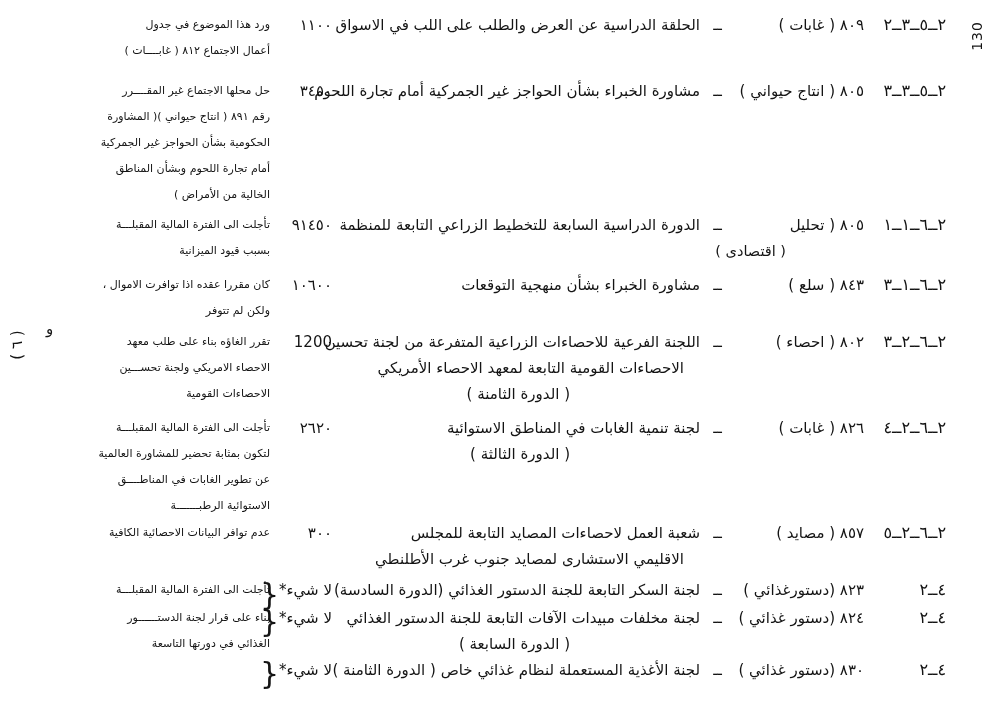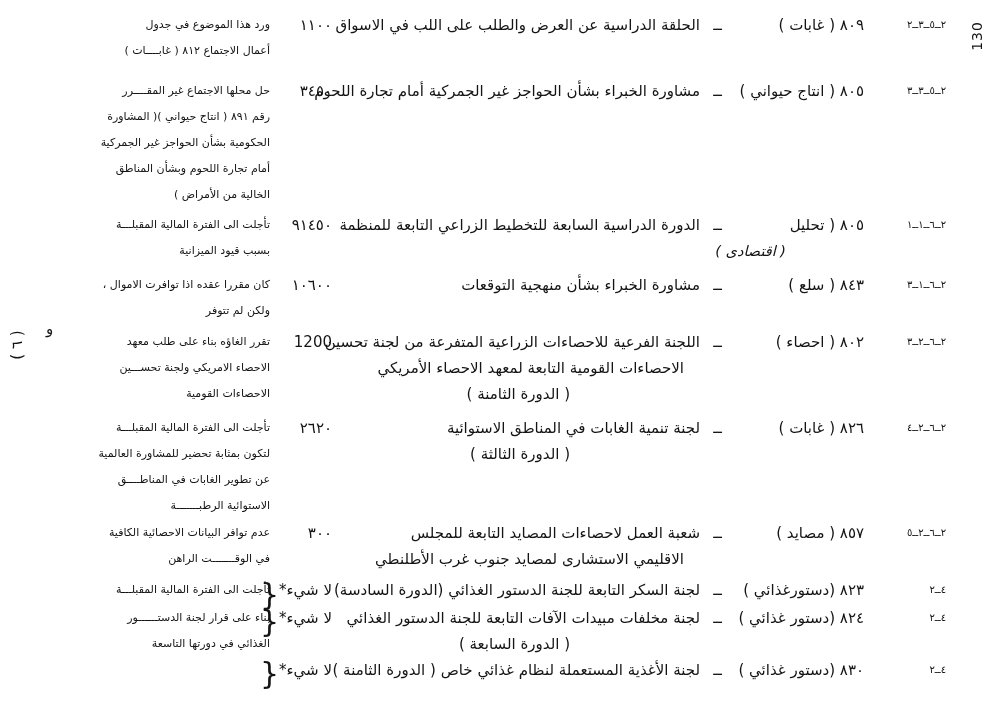--- a/index.html
+++ b/index.html
@@ -10,23 +10,23 @@
   }
   .page{position:relative;width:1000px;height:708px;direction:rtl;}
   .rows{padding:12px 48px 0 28px;}
   .row{
     display:grid;
     grid-template-columns:80px 150px 22px 368px 58px 246px;
     direction:rtl;
     align-items:start;
   }
   .cell{font-size:15px;line-height:26px;}
-  .section{font-size:10px;padding-right:6px;white-space:nowrap;letter-spacing:1px;}
+  .section{font-size:16px;padding-right:6px;white-space:nowrap;letter-spacing:1px;font-family:Liberation Serif, serif;}
   .code{white-space:nowrap;padding-right:8px;}
-  .code .code-line2{padding-right:78px;font-size:14.5px;font-style:italic;}
+  .code .code-line2{padding-right:78px;font-size:14.5px;}
   .dashcol{text-align:right;white-space:nowrap;}
   .desc .line{white-space:nowrap;}
   .desc .indent-sm{padding-right:16px;}
   .desc .indent-paren{padding-right:130px;}
   .value{white-space:nowrap;text-align:right;}
   .value .val{display:inline-block;}
   .value .brace{
     display:inline-block;font-size:30px;line-height:26px;
     vertical-align:middle;direction:ltr;transform:translateY(4px);
     font-family:"DejaVu Sans",sans-serif;
@@ -156,21 +156,20 @@
           <div>٨٥٧ ( مصايد )</div>
         </div>
         <div class="cell dashcol">ــ</div>
         <div class="cell desc">
           <div class="line">شعبة العمل لاحصاءات المصايد التابعة للمجلس</div>
           <div class="line indent-sm">الاقليمي الاستشارى لمصايد جنوب غرب الأطلنطي</div>
         </div>
         <div class="cell value"><span class="val">٣٠٠</span></div>
         <div class="cell note">
           <div class="line">عدم توافر البيانات الاحصائية الكافية</div>
-          <div class="line">في الوقـــــــت الراهن</div>
         </div>
       </div>
       <div class="row" style="margin-bottom: 1px;">
         <div class="cell section">٤ــ٢</div>
         <div class="cell code">
           <div>٨٢٣ (دستورغذائي )</div>
         </div>
         <div class="cell dashcol">ــ</div>
         <div class="cell desc">
           <div class="line">لجنة السكر التابعة للجنة الدستور الغذائي (الدورة السادسة)</div>

